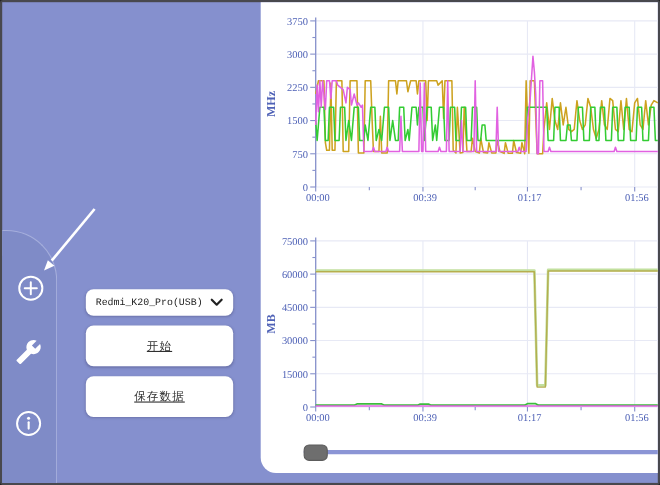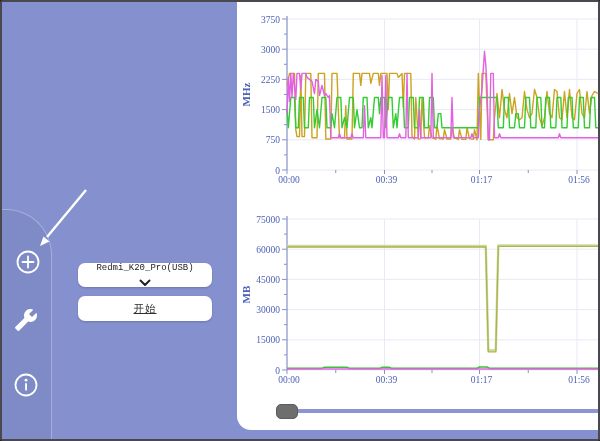--- a/index.html
+++ b/index.html
@@ -6,25 +6,25 @@
   .stage{position:relative;width:600px;height:441px;background:#48484e;border-radius:3px;overflow:hidden;
          font-family:"Liberation Sans",sans-serif;}
   .bg{position:absolute;left:2px;top:2px;right:2px;bottom:2px;background:#8590ce;}
   .rail{position:absolute;left:2px;top:209px;width:49px;bottom:2px;background:#7f8bc7;
         border-top:1.5px solid #a6afdc;border-right:1.5px solid #a6afdc;border-top-right-radius:46px;}
   .rail-btn{position:absolute;width:26px;height:26px;background:transparent;border:none;padding:0;cursor:pointer;}
   .panel{position:absolute;left:237px;top:2px;width:361px;height:428px;background:#ffffff;
          border-bottom-left-radius:14px;}
   .controls{position:absolute;left:78px;top:263px;width:134px;}
   .ctl{box-sizing:border-box;width:134px;background:#ffffff;border:none;border-radius:7px;
-       box-shadow:0 1px 2px rgba(50,50,90,.28);cursor:pointer;flex-direction:column;}
+       box-shadow:0 1px 2px rgba(50,50,90,.28);cursor:pointer;}
   .dropdown{height:24px;margin-bottom:9px;display:flex;align-items:center;padding:0 9px;}
   .dropdown .dd-text{flex:1;font-family:"Liberation Mono","DejaVu Sans Mono",monospace;
        font-size:9px;color:#1c1c1c;white-space:nowrap;overflow:hidden;text-align:left;}
-  .btn{height:25px;margin-bottom:9px;font-size:10.5px;color:#303030;letter-spacing:1px;
+  .btn{height:37px;margin-bottom:9px;font-size:10.5px;color:#303030;letter-spacing:1px;
        display:flex;align-items:center;justify-content:center;text-decoration:underline;}
   .charts-svg{position:absolute;left:0;top:0;pointer-events:none;}
   .tick{font-family:"Liberation Serif","DejaVu Serif",serif;font-size:9.5px;fill:#4e61b6;}
   .ylab{font-family:"Liberation Serif","DejaVu Serif",serif;font-size:11px;font-weight:bold;fill:#4e61b6;}
   .slider-track{position:absolute;left:276px;top:409px;width:322px;height:4px;background:#8b95d5;
        border-radius:2px 0 0 2px;cursor:pointer;}
   .slider-handle{position:absolute;top:404px;width:22px;height:15px;background:#6e6e6e;
        border:1px solid #5c5c5c;border-radius:5px;cursor:grab;box-sizing:border-box;}
   .overlay{position:absolute;left:0;top:0;pointer-events:none;}
 </style>
@@ -68,20 +68,21 @@
   <div class="controls">
     <div class="ctl dropdown">
       <span class="dd-text">Redmi_K20_Pro(USB)</span>
       <span>
         <svg width="12" height="8" viewBox="0 0 12 8" style="display:block;">
           <polyline points="1.5,1.5 6,6 10.5,1.5" fill="none" stroke="#222222" stroke-width="2" stroke-linecap="round" stroke-linejoin="round"></polyline>
         </svg>
       </span>
     </div>
     <button class="ctl btn">开始</button>
+    <button class="ctl btn">保存数据</button>
   </div>
 
   <svg class="charts-svg" width="600" height="441">
     <g id="chart-top">
         <line x1="287" x2="598" y1="170" y2="170" stroke="#e7e9f5" stroke-width="1"></line>
         <line x1="287" x2="598" y1="139.8" y2="139.8" stroke="#e7e9f5" stroke-width="1"></line>
         <line x1="287" x2="598" y1="109.6" y2="109.6" stroke="#e7e9f5" stroke-width="1"></line>
         <line x1="287" x2="598" y1="79.4" y2="79.4" stroke="#e7e9f5" stroke-width="1"></line>
         <line x1="287" x2="598" y1="49.19999999999999" y2="49.19999999999999" stroke="#e7e9f5" stroke-width="1"></line>
         <line x1="287" x2="598" y1="19" y2="19" stroke="#e7e9f5" stroke-width="1"></line>

